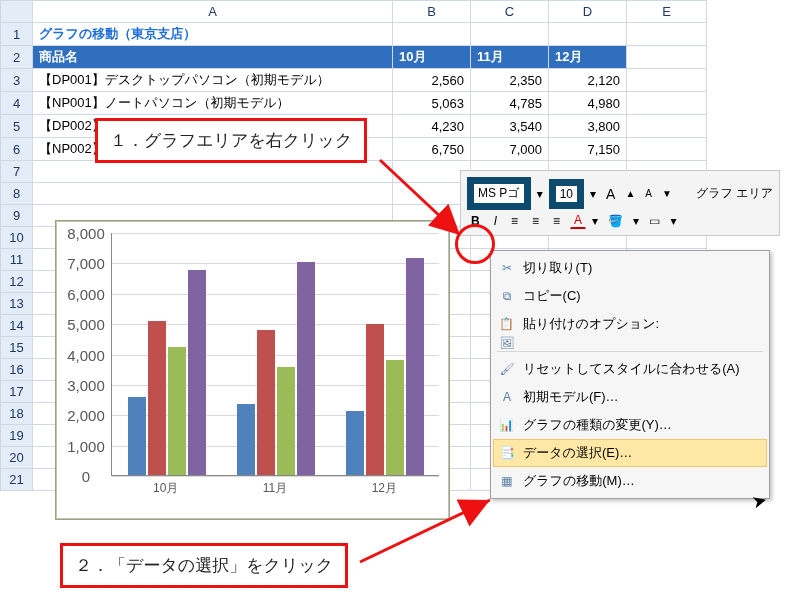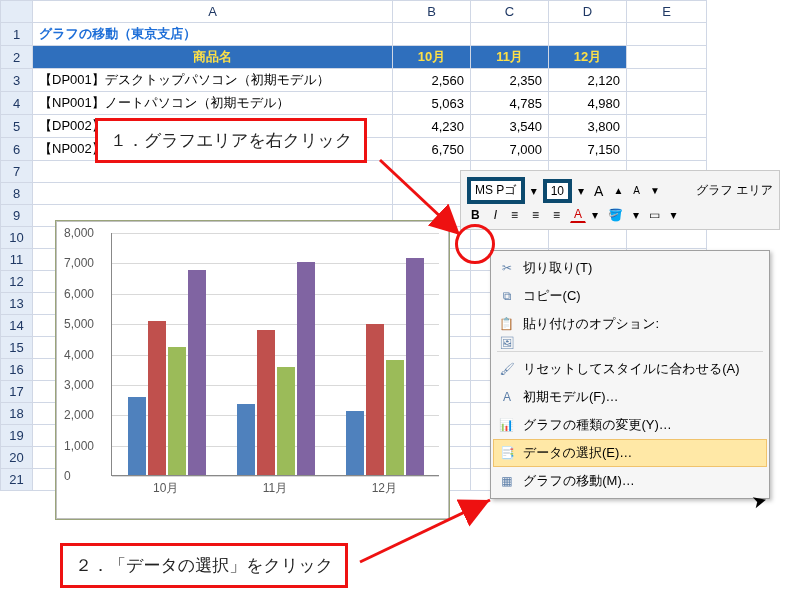--- a/index.html
+++ b/index.html
@@ -32,22 +32,22 @@
     width: 32px;
   }
   .colhdr {
     background: #e4ecf7;
     text-align: center;
     color: #1f3864;
   }
   .title-cell { color: #1f6fd8; font-weight: bold; }
   .blue-hdr {
     background: #2f6fbd !important;
-    color: #fde047;
-    text-align: center;
+    color: #ffffff;
+    text-align: left;
     font-weight: bold;
     margin-top: 28px;
   }
   .num { text-align: right; }
   .colA { width: 360px; }
   .colB, .colC, .colD { width: 78px; }
   .colE { width: 80px; }
 
   .chart-frame {
     position: absolute;
@@ -60,23 +60,23 @@
   .plot {
     position: absolute;
     left: 55px; right: 12px; top: 12px; bottom: 45px;
     border-left: 1px solid #888;
     border-bottom: 1px solid #888;
   }
   .ylab {
     position: absolute;
     left: 8px;
     width: 44px;
-    text-align: left;
+    text-align: center;
     color: #575757;
-    font-size: 12px;
+    font-size: 15px;
     transform: translateY(-50%);
   }
   .xlab {
     position: absolute;
     bottom: 22px;
     width: 60px;
     text-align: center;
     color: #575757;
     font-size: 12px;
   }
@@ -89,21 +89,21 @@
   .mini-toolbar {
     position: absolute;
     left: 460px; top: 170px;
     width: 320px;
     background: #f4f4f4;
     border: 1px solid #c9c9c9;
     padding: 4px 6px;
     font-size: 12px;
   }
   .mini-toolbar .row { display: flex; align-items: center; gap: 6px; margin: 2px 0; }
-  .mt-box { border: 4px solid #0c4a6e; background: #fff; padding: 1px 4px; min-width: 50px; }
+  .mt-box { border: 7px solid #0c4a6e; background: #fff; padding: 1px 4px; min-width: 50px; }
   .mt-btn { border: 1px solid transparent; background: transparent; padding: 1px 3px; line-height: 1; cursor: default; }
 
   .context-menu {
     position: absolute;
     left: 490px; top: 250px;
     width: 280px;
     background: #f6f6f6;
     border: 1px solid #a0a0a0;
     box-shadow: 2px 2px 4px rgba(0,0,0,.25);
     padding: 3px 2px;

